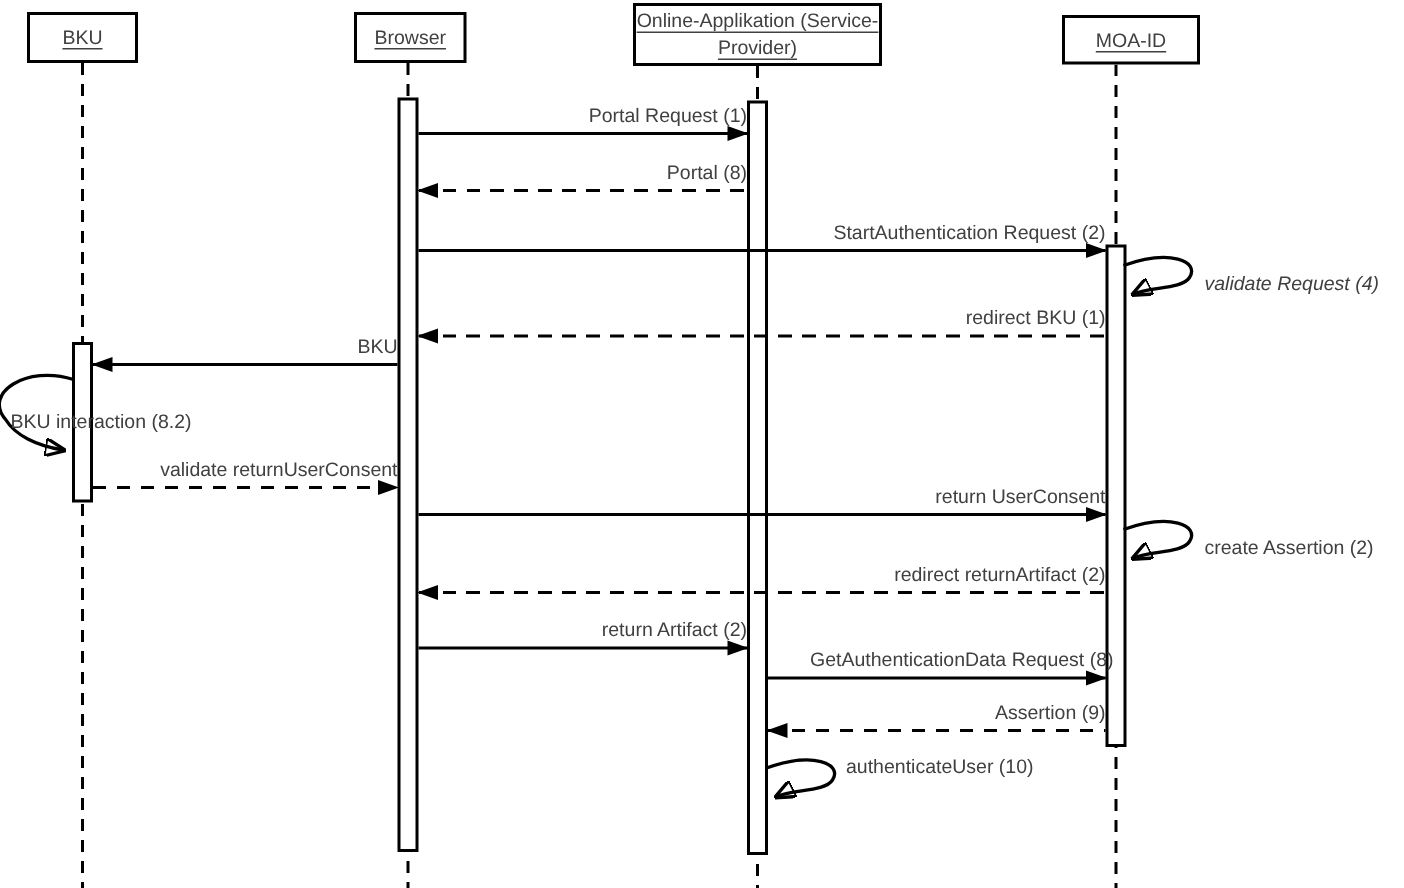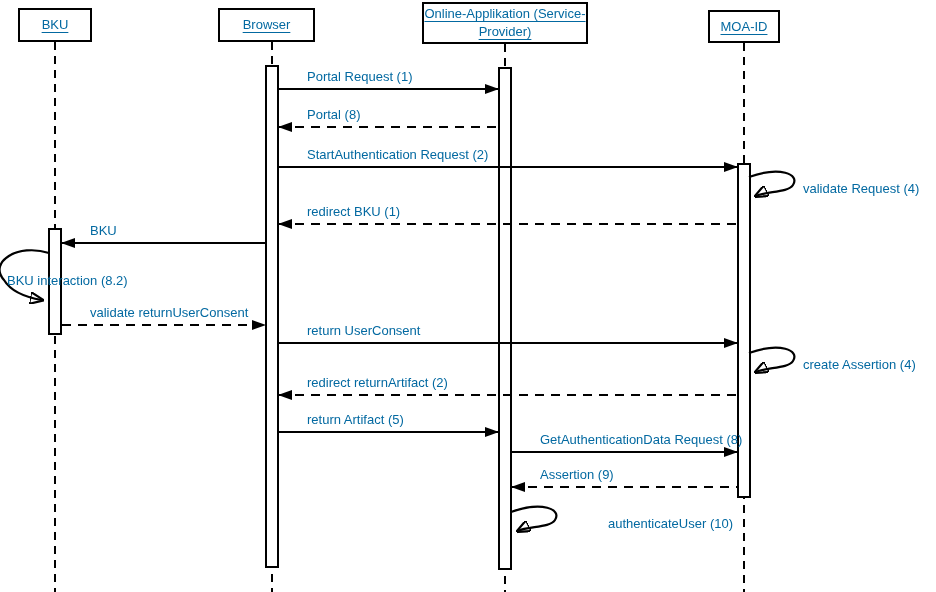--- a/index.html
+++ b/index.html
@@ -1,18 +1,18 @@
 <!DOCTYPE html>
 <html><head>
 <meta charset="utf-8">
 <style>
   html,body { margin:0; padding:0; background:#ffffff; }
   .diagram {
     position:relative; width:936px; height:592px; background:#ffffff;
-    font-family:"Liberation Sans", sans-serif; font-size:13px; color:#0369a1;
+    font-family:"Liberation Sans", sans-serif; font-size:13px; color:#404040;
     overflow:hidden;
   }
   
   .lifeline {
     position:absolute; width:2px; z-index:1;
     background:repeating-linear-gradient(180deg,#000 0 8px,transparent 8px 14px);
   }
   
   .head {
     position:absolute; border:2px solid #000; background:#fff; z-index:4;
@@ -39,21 +39,21 @@
     border-top:5px solid transparent; border-bottom:5px solid transparent;
     border-left:14px solid #000;
   }
   .arrow-left {
     position:absolute; left:-1px; top:-5px; width:0; height:0;
     border-top:5px solid transparent; border-bottom:5px solid transparent;
     border-right:14px solid #000;
   }
   .msg-label {
     position:absolute; left:0; right:0; bottom:4px;
-    text-align:left; white-space:nowrap; line-height:16px;margin-left:28px;
+    text-align:right; white-space:nowrap; line-height:16px;margin-left:28px;
   }
   
   .loop { position:absolute; z-index:3; overflow:visible; }
   .loop path { fill:none; stroke:#000; stroke-width:2.2px; }
   .loop-label { position:absolute; z-index:3; white-space:nowrap; line-height:17px; }
 </style>
 </head>
 <body>
 
 <div class="diagram">
@@ -64,28 +64,28 @@
   <div class="lifeline" style="left:743px; top:43px; height:549px;"></div>
 
   <div class="bar" style="left:265px; top:65px;  height:503px;"></div>
   <div class="bar" style="left:498px; top:67px;  height:503px;"></div>
   <div class="bar" style="left:737px; top:163px; height:335px;"></div>
   <div class="bar" style="left:48px;  top:228px; height:107px;"></div>
 
   <div class="head" style="left:18px; top:8px; width:74px; height:34px;">
     <span class="head-label">BKU</span>
   </div>
-  <div class="head" style="left:218px; top:8px; width:97px; height:34px;text-align:center;">
+  <div class="head" style="left:236px; top:8px; width:75px; height:34px;text-align:center;">
     <span class="head-label">Browser</span>
   </div>
   <div class="head" style="left:422px; top:2px; width:166px; height:42px;">
     <span class="head-label">Online-Applikation (Service-
 Provider)</span>
   </div>
-  <div class="head" style="left:708px; top:10px; width:72px; height:33px;">
+  <div class="head" style="left:708px; top:10px; width:92px; height:33px;">
     <span class="head-label">MOA-ID</span>
   </div>
 
   <div class="msg" style="left:279px; top:89px; width:219px;">
     <div class="msg-label">Portal Request (1)</div>
     <div class="msg-line"></div>
     <div class="arrow-right"></div>
   </div>
 
   <div class="msg" style="left:279px; top:127px; width:219px;">
@@ -124,21 +124,21 @@
     <div class="arrow-right"></div>
   </div>
 
   <div class="msg" style="left:279px; top:395px; width:458px;">
     <div class="msg-label">redirect returnArtifact (2)</div>
     <div class="msg-line dashed"></div>
     <div class="arrow-left"></div>
   </div>
 
   <div class="msg" style="left:279px; top:432px; width:219px;">
-    <div class="msg-label">return Artifact (5)</div>
+    <div class="msg-label">return Artifact (2)</div>
     <div class="msg-line"></div>
     <div class="arrow-right"></div>
   </div>
 
   <div class="msg" style="left:512px; top:452px; width:225px;">
     <div class="msg-label">GetAuthenticationData Request (8)</div>
     <div class="msg-line"></div>
     <div class="arrow-right"></div>
   </div>
 
@@ -149,30 +149,30 @@
   </div>
 
   <svg class="loop" style="left:748px; top:172px;" width="52" height="30" viewBox="0 0 52 30">
     <defs>
       <marker id="ah" markerUnits="userSpaceOnUse" markerWidth="14" markerHeight="12" refX="12" refY="6" orient="auto">
         <path d="M0,0 L14,6 L0,12 z" fill="#000" stroke="none"></path>
       </marker>
     </defs>
     <path d="M 1 5 C 32 -6, 52 2, 45 13 C 40 21, 18 19, 8 24" marker-end="url(#ah)"></path>
   </svg>
-  <div class="loop-label" style="left:803px; top:180px;">validate Request (4)</div>
+  <div class="loop-label" style="left:803px; top:180px;font-style:italic;">validate Request (4)</div>
 
   <svg class="loop" style="left:-2px; top:250px;" width="52" height="54" viewBox="0 0 52 54">
     <path d="M 51 3 C 20 -7, -10 12, 6 30 C 12 40, 26 47, 44 50" marker-end="url(#ah)"></path>
   </svg>
   <div class="loop-label" style="left:7px; top:272px;">BKU interaction (8.2)</div>
 
   <svg class="loop" style="left:748px; top:348px;" width="52" height="30" viewBox="0 0 52 30">
     <path d="M 1 5 C 32 -6, 52 2, 45 13 C 40 21, 18 19, 8 24" marker-end="url(#ah)"></path>
   </svg>
-  <div class="loop-label" style="left:803px; top:356px;">create Assertion (4)</div>
+  <div class="loop-label" style="left:803px; top:356px;">create Assertion (2)</div>
 
   <svg class="loop" style="left:510px; top:507px;" width="52" height="30" viewBox="0 0 52 30">
     <path d="M 1 5 C 32 -6, 52 2, 45 13 C 40 21, 18 19, 8 24" marker-end="url(#ah)"></path>
   </svg>
-  <div class="loop-label" style="left:564px; top:515px;margin-left:44px;">authenticateUser (10)</div>
+  <div class="loop-label" style="left:564px; top:502px;">authenticateUser (10)</div>
 
 </div>
 
 </body></html>

